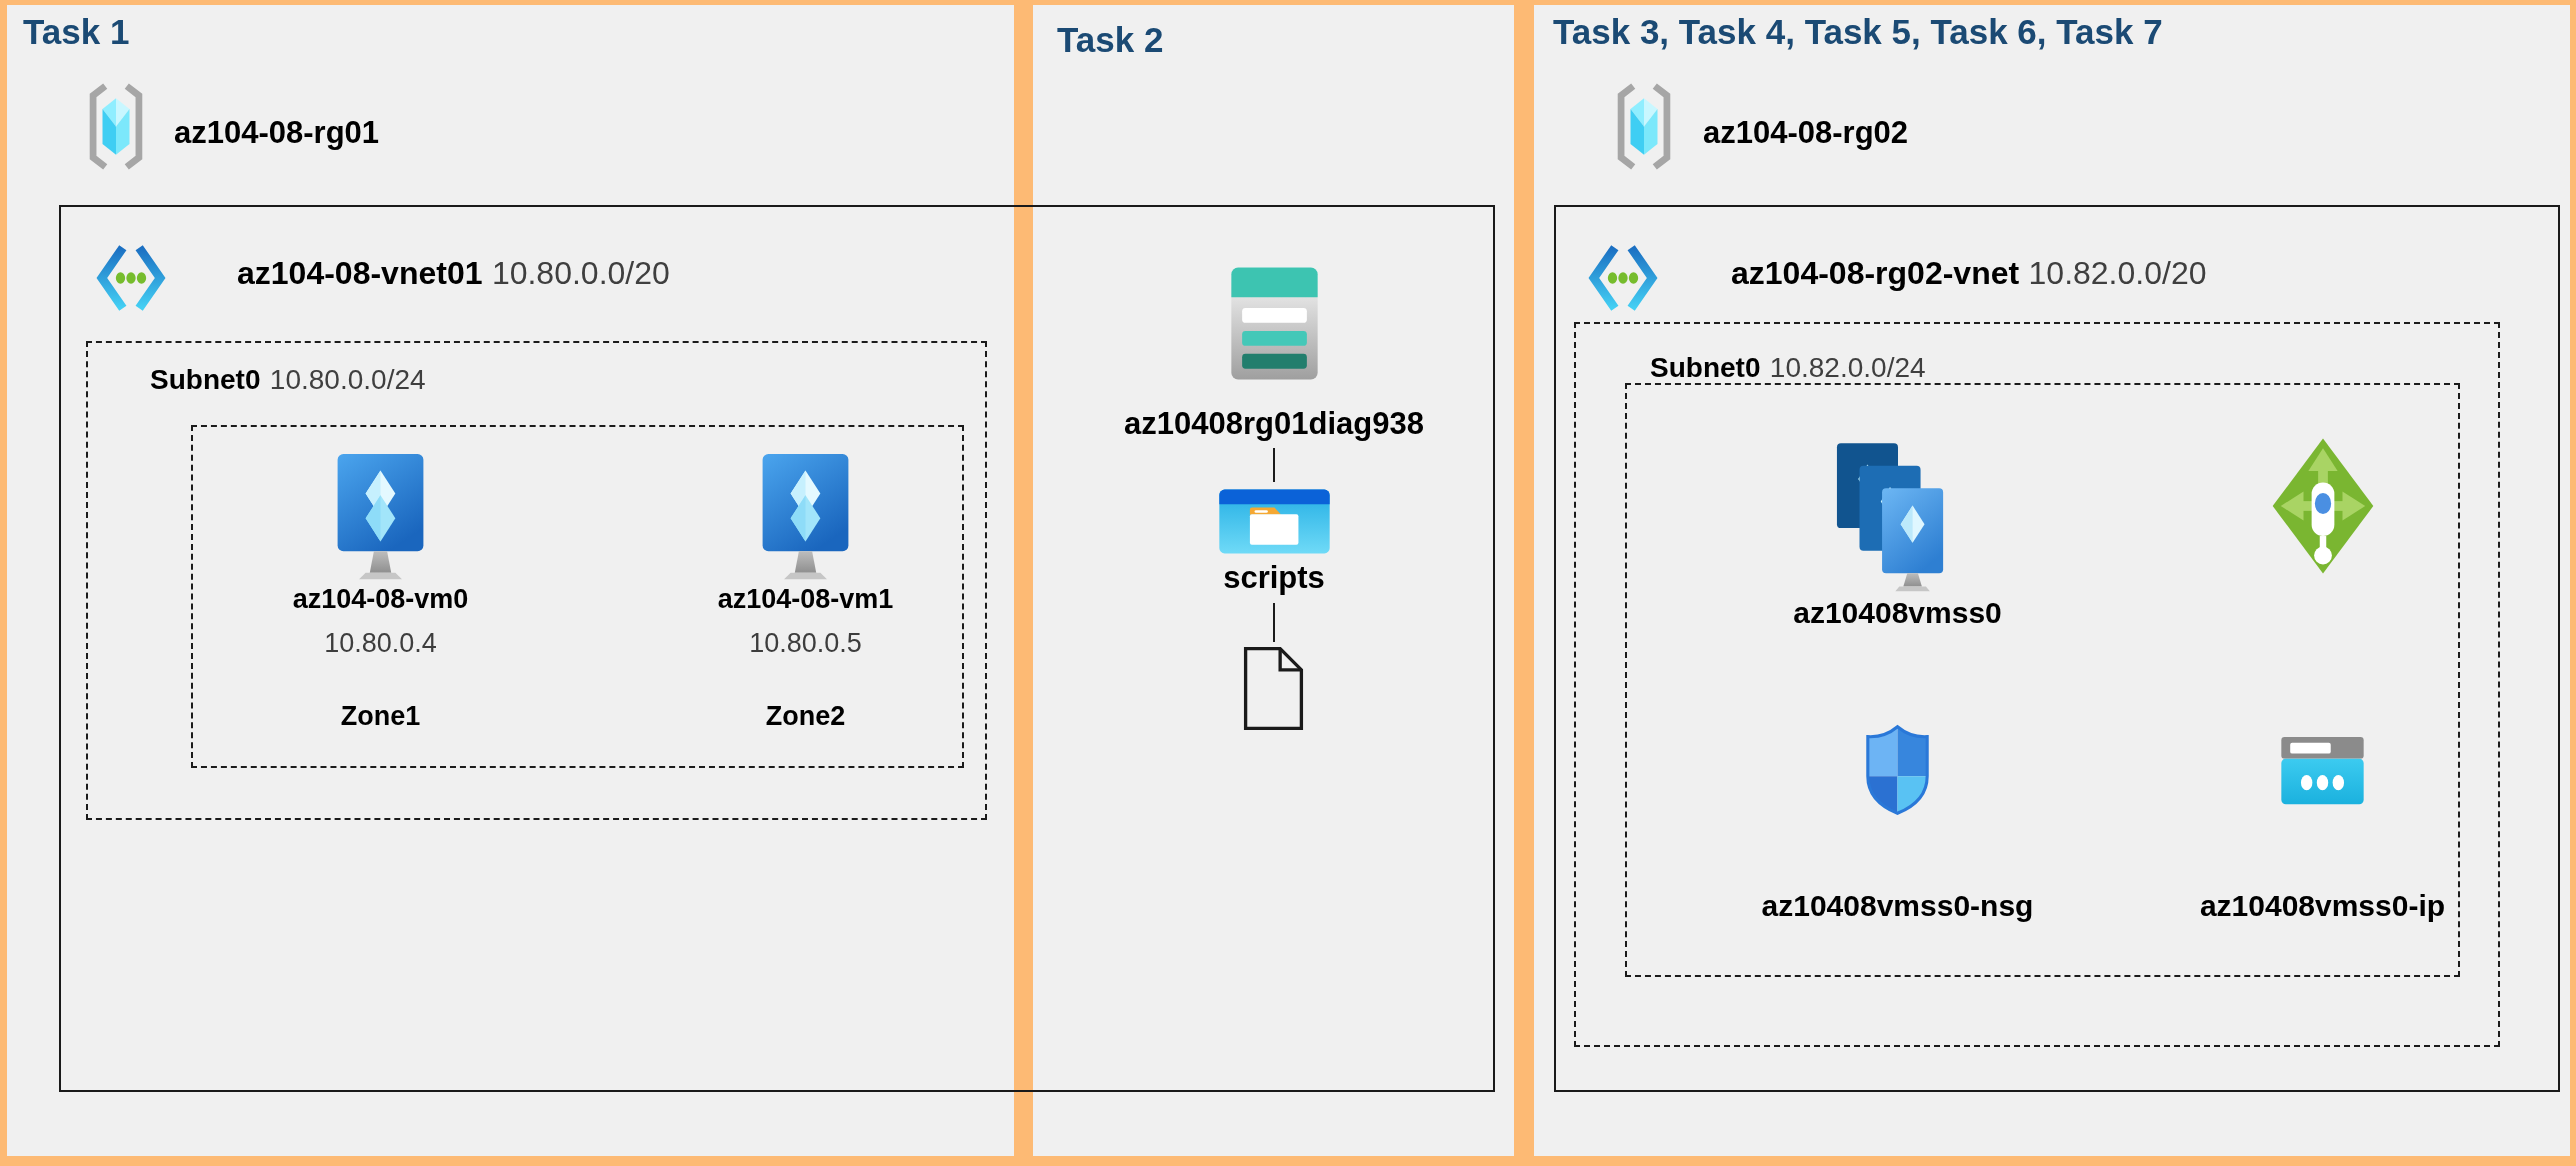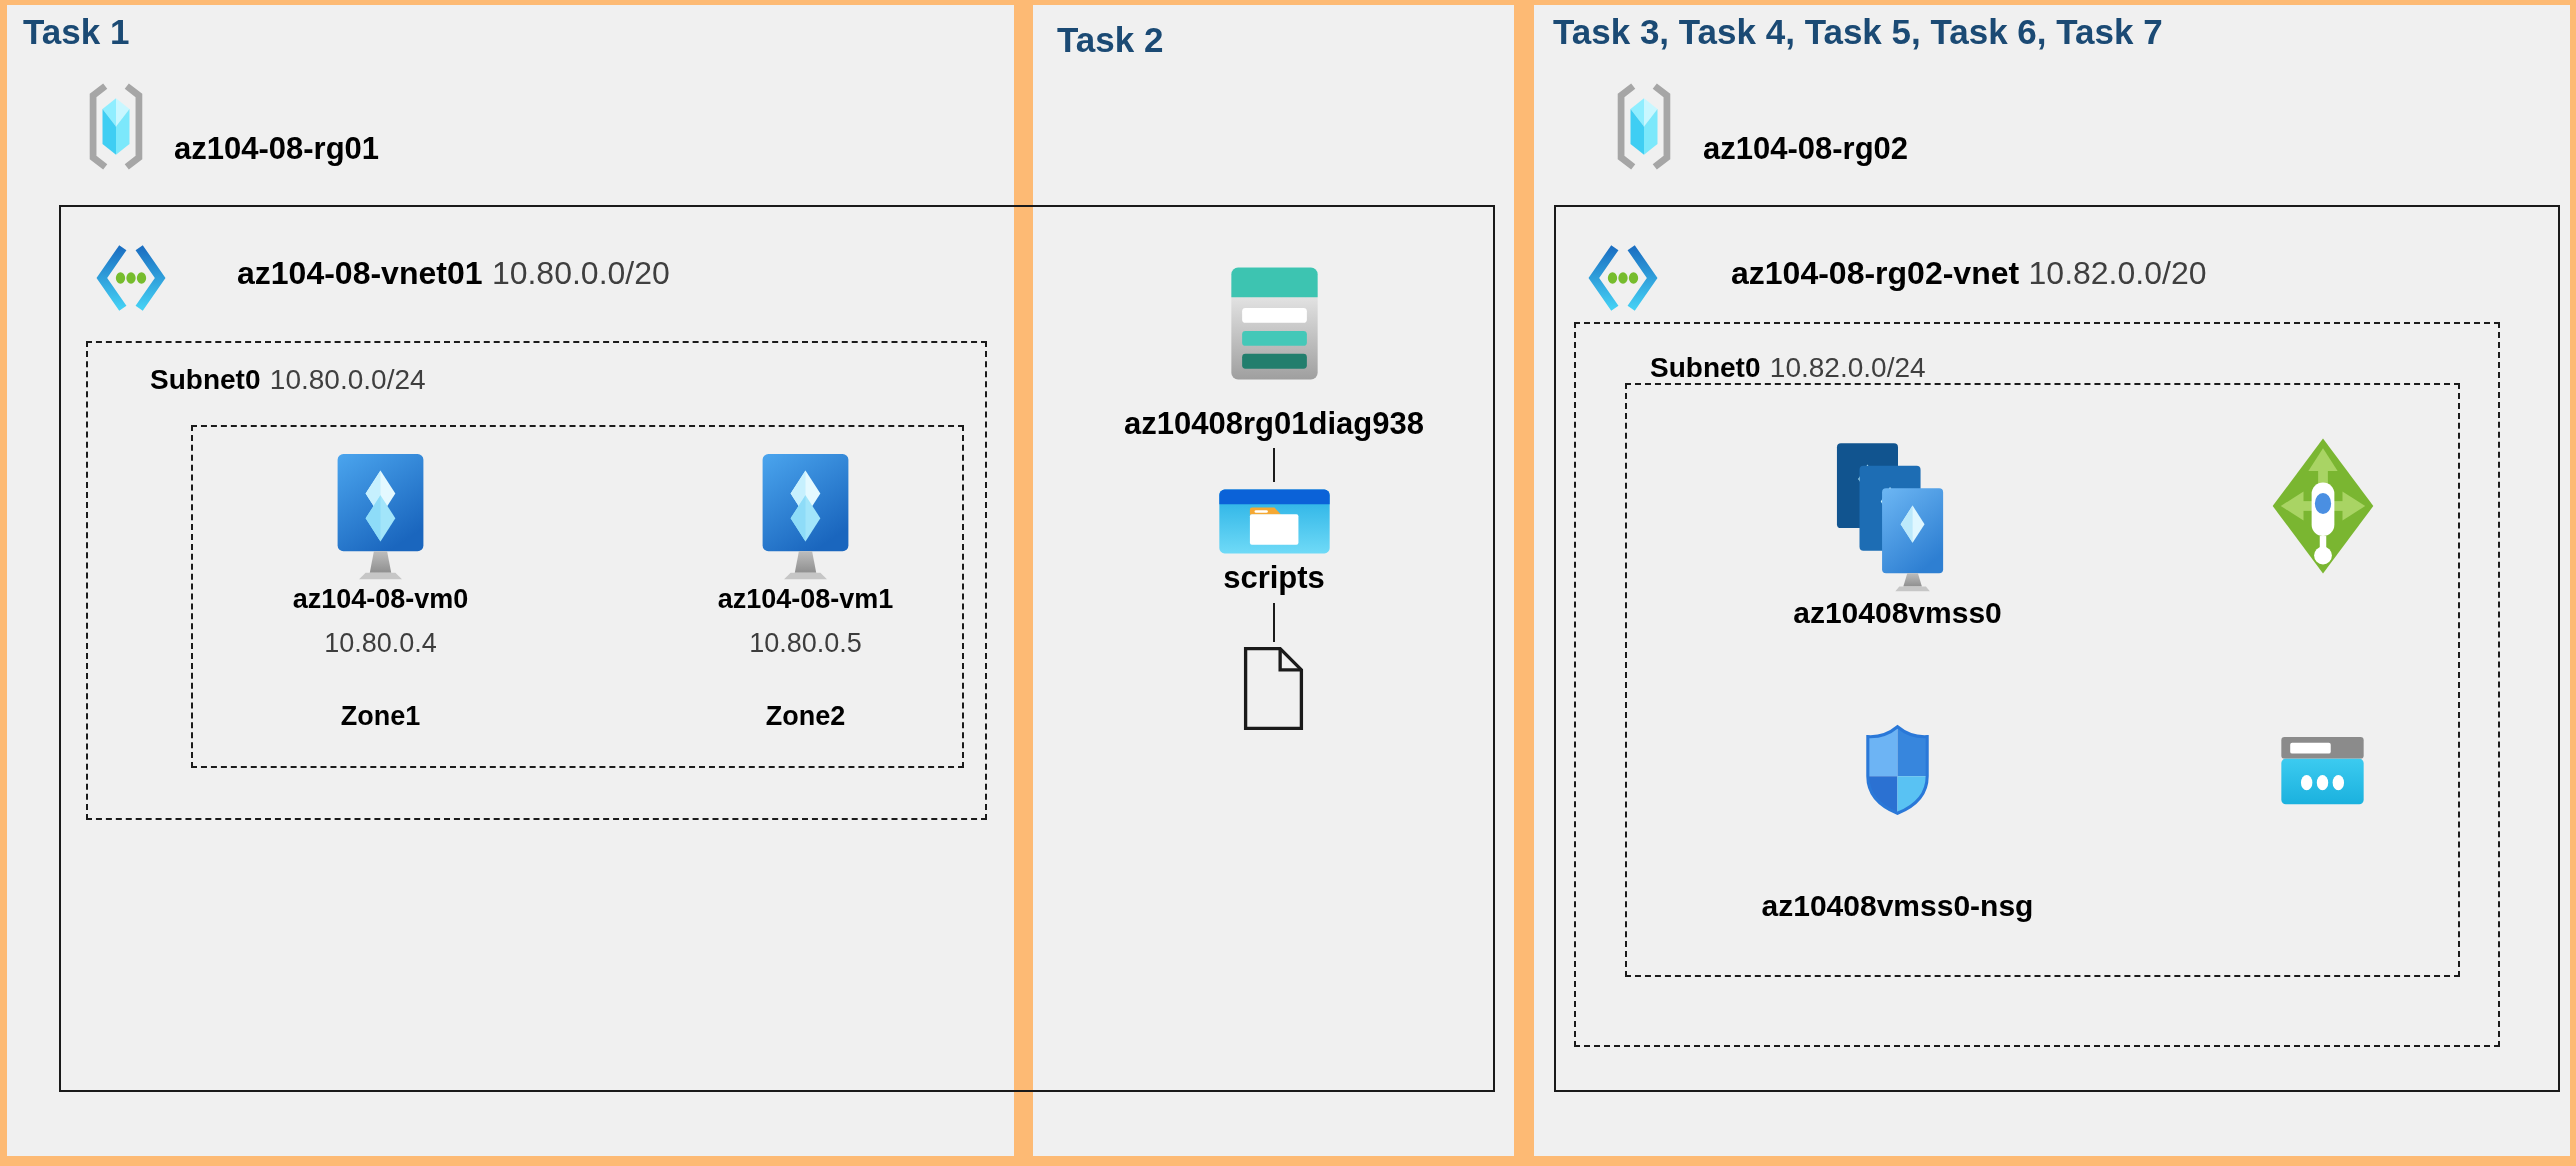--- a/index.html
+++ b/index.html
@@ -11,21 +11,21 @@
   .panel.p3{left:1534px;width:1036px;}
   .task-title{position:absolute;font-size:35px;font-weight:700;color:#1b4a74;white-space:nowrap;}
   .solid-box{position:absolute;border:2.7px solid #1a1a1a;background:transparent;}
   .dash-box{position:absolute;border:2.7px dashed #1b1b1b;background:transparent;}
   .lbl{position:absolute;color:#000;white-space:nowrap;}
   .cidr{font-weight:400;color:#3f3f3f;margin-left:9.4px;}
   .center{text-align:center;}
   .icon{position:absolute;}
   .icon svg{display:block;width:100%;height:100%;}
   .connector{position:absolute;width:2px;background:#1b1b1b;}
-  .rg-label{font-size:31px;font-weight:700;margin-top:16px;}
+  .rg-label{font-size:31px;font-weight:700;}
   .vnet-label{font-size:32px;font-weight:700;margin-left:20px;}
   .subnet-label{font-size:28px;font-weight:700;}
   .vm-name{font-size:27px;font-weight:700;}
   .vm-ip{font-size:27px;font-weight:400;color:#3d3d3d;}
   .vm-zone{font-size:27px;font-weight:700;}
   .res-label{font-size:30px;font-weight:700;}
   .p2-label{font-size:31px;font-weight:700;}
 </style>
 </head>
 <body>
@@ -248,15 +248,16 @@
   <div class="icon" style="left:2272px;top:732px;width:101px;height:76px;">
     <svg viewBox="0 0 150 120">
       <rect x="10" y="42" width="130" height="72" rx="7" fill="url(#g-ip)"></rect>
       <rect x="10" y="8" width="130" height="34" rx="5" fill="#8b8b8b"></rect>
       <rect x="24" y="17" width="64" height="17" rx="3" fill="#ffffff"></rect>
       <ellipse cx="50" cy="80" rx="9" ry="12" fill="#ffffff"></ellipse>
       <ellipse cx="75" cy="80" rx="9" ry="12" fill="#ffffff"></ellipse>
       <ellipse cx="100" cy="80" rx="9" ry="12" fill="#ffffff"></ellipse>
     </svg>
   </div>
+  <div class="lbl res-label center" style="left:2107px;top:889px;width:431px;">az10408vmss0-ip</div>
 
 </div>
 
 
 </body></html>

